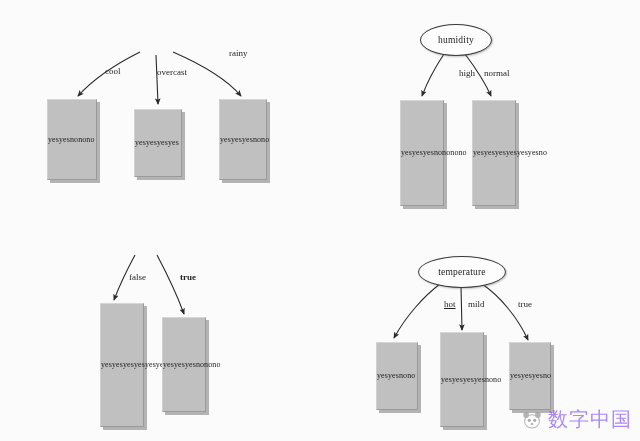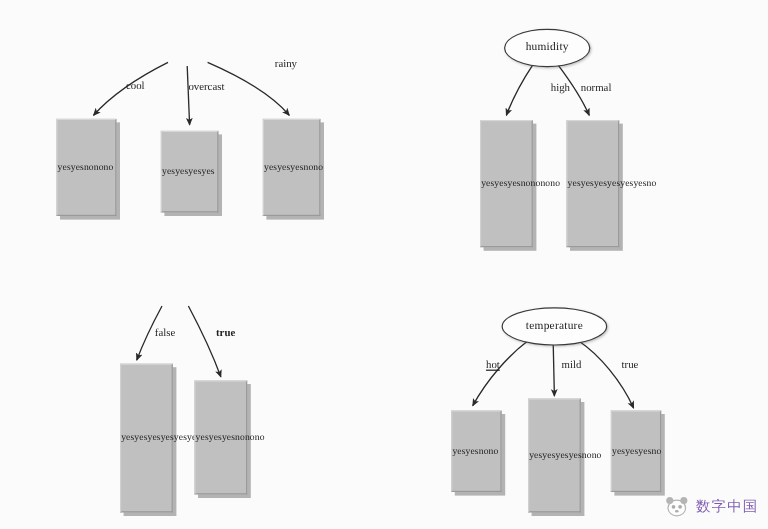--- a/index.html
+++ b/index.html
@@ -81,22 +81,22 @@
     z-index: 4;
     opacity: .72;
   }
   .wm-logo {
     width: 22px;
     height: 22px;
     position: relative;
   }
   .wm-text {
     font-family: Liberation Mono, monospace;
-    font-size: 12px;
-    color: #4c1d95;
+    font-size: 20px;
+    color: #8b5cf6;
     letter-spacing: 1px;
   }
 </style>
 </head>
 <body>
 
 <div id="canvas">
 
   <svg id="edges" viewBox="0 0 640 441">
     <defs>
@@ -196,21 +196,21 @@
     <span class="val">yes</span>
     <span class="val">no</span>
     <span class="val">no</span>
     <span class="val">no</span>
   </div>
 
   <div class="node" style="left:418px; top:256px; width:86px; height:30px;">
     <span>temperature</span>
   </div>
 
-  <div class="edge-label" style="left:405px; top:299px;text-decoration:underline;">hot</div>
+  <div class="edge-label" style="left:444px; top:299px;text-decoration:underline;">hot</div>
   <div class="edge-label" style="left:468px; top:299px;">mild</div>
   <div class="edge-label" style="left:518px; top:299px;">true</div>
 
   <div class="leaf" style="left:376px; top:342px; width:42px; height:68px;">
     <span class="val">yes</span>
     <span class="val">yes</span>
     <span class="val">no</span>
     <span class="val">no</span>
   </div>
 

